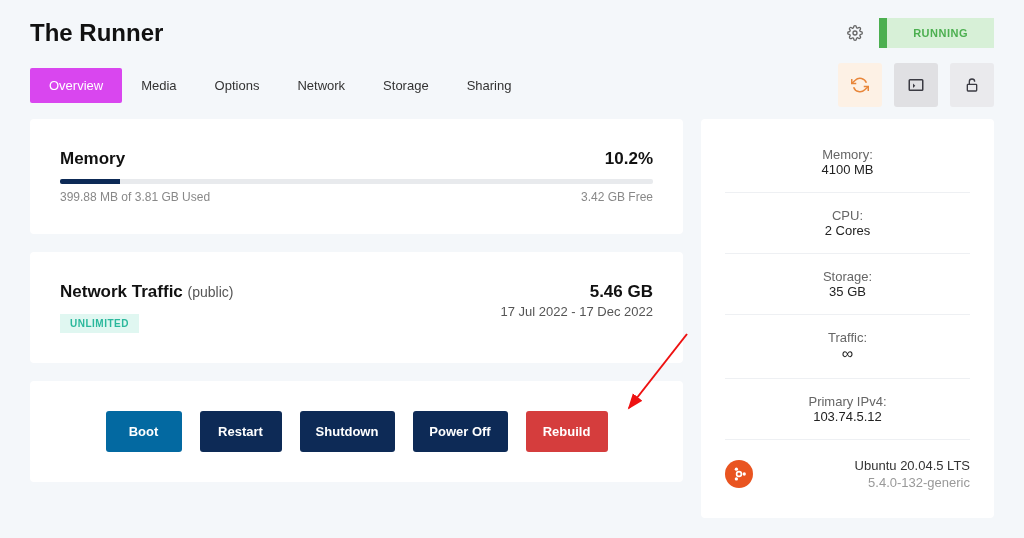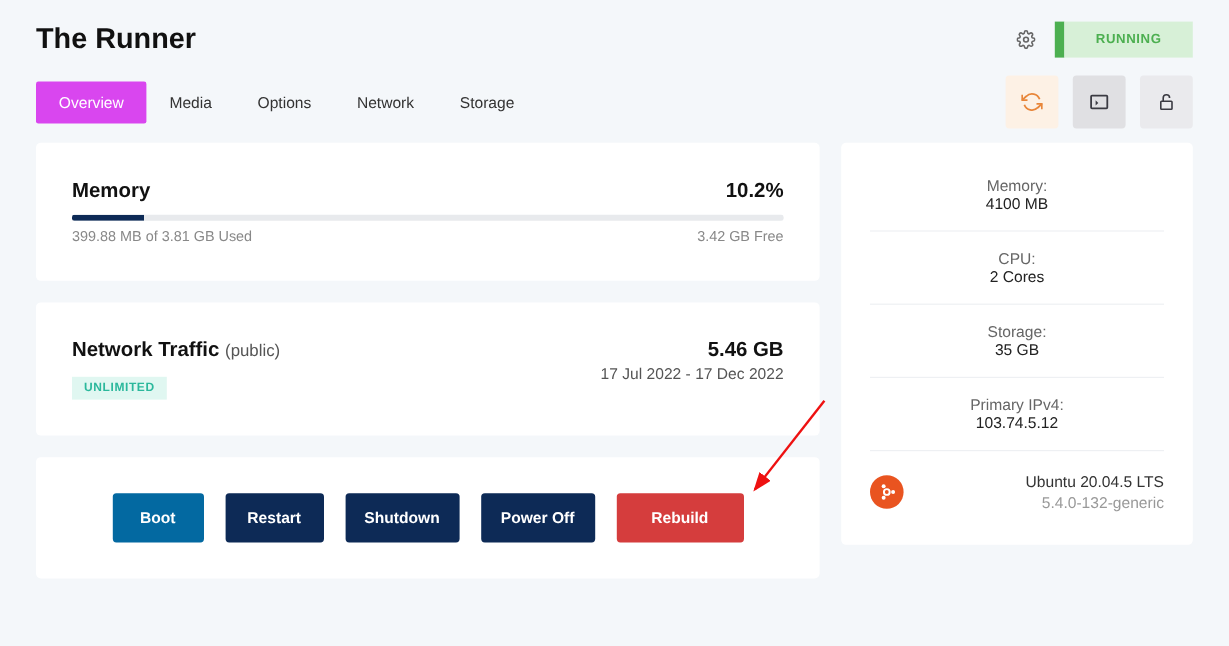--- a/index.html
+++ b/index.html
@@ -36,21 +36,21 @@
     .traffic-title .sub { font-size: 14px; font-weight: 400; color: #555; }
     .unlimited-badge { display: inline-block; background: #e0f7f1; color: #2bb89c; font-size: 10px; font-weight: 700; padding: 4px 10px; margin-top: 12px; letter-spacing: 0.5px; }
     .traffic-right { text-align: right; }
     .traffic-value { font-size: 17px; font-weight: 700; color: #111; }
     .traffic-dates { font-size: 13px; color: #555; margin-top: 2px; }
     .actions-card { padding: 30px; display: flex; gap: 18px; justify-content: center; position: relative; }
     .btn { padding: 13px 0; width: 92px; text-align: center; font-size: 13px; font-weight: 600; color: #fff; border-radius: 3px; cursor: pointer; }
     .btn-muted { background: #0369a1; width: 76px; }
     .btn-navy { background: #0d2a56; }
     .btn-navy.w { width: 95px; }
-    .btn-red { background: #d53d3d; width: 106px; }
+    .btn-red { background: #d53d3d; width: 82px; }
     .side-card { background: #fff; border-radius: 4px; padding: 28px 24px; }
     .side-row { display: flex; justify-content: space-between; align-items: center; padding: 15px 0; border-bottom: 1px solid #eef0f3; font-size: 13px; flex-direction: column; }
     .side-row:first-child { padding-top: 0; }
     .side-label { color: #666; }
     .side-value { color: #222; font-weight: 500; }
     .os-row { display: flex; align-items: center; padding-top: 18px; gap: 14px; }
     .os-icon { width: 28px; height: 28px; border-radius: 50%; background: #e95420; display: flex; align-items: center; justify-content: center; flex-shrink: 0; }
     .os-text { text-align: right; flex: 1; }
     .os-name { font-size: 13px; color: #333; }
     .os-kernel { font-size: 13px; color: #999; margin-top: 2px; }
@@ -76,20 +76,21 @@
   </div>
 </div>
 
 <div class="topbar">
   <div class="tabs">
     <div class="tab active">Overview</div>
     <div class="tab">Media</div>
     <div class="tab">Options</div>
     <div class="tab">Network</div>
     <div class="tab">Storage</div>
+    <div class="tab">Sharing</div>
   </div>
   <div class="action-icons">
     <div class="action-icon orange">
       <svg width="18" height="18" viewBox="0 0 24 24" fill="none" stroke="currentColor" stroke-width="2">
           <path d="M1 4v6h6M23 20v-6h-6"></path>
           <path d="M20.49 9A9 9 0 0 0 5.64 5.64L1 10m22 4l-4.64 4.36A9 9 0 0 1 3.51 15"></path>
         </svg>
     </div>
     <div class="action-icon dark1">
       <svg width="18" height="18" viewBox="0 0 24 24" fill="none" stroke="currentColor" stroke-width="2">
@@ -160,20 +161,24 @@
       </div>
       <div class="side-row">
         <span class="side-label">CPU:</span>
         <span class="side-value">2 Cores</span>
       </div>
       <div class="side-row">
         <span class="side-label">Storage:</span>
         <span class="side-value">35 GB</span>
       </div>
       <div class="side-row">
+        <span class="side-label">Traffic:</span>
+        <span class="side-value infinity">∞</span>
+      </div>
+      <div class="side-row">
         <span class="side-label">Primary IPv4:</span>
         <span class="side-value">103.74.5.12</span>
       </div>
       <div class="os-row">
         <div class="os-icon">
           <svg width="18" height="18" viewBox="0 0 24 24">
               <circle cx="12" cy="12" r="3.2" fill="none" stroke="#fff" stroke-width="2.2"></circle>
               <circle cx="19" cy="12" r="2.2" fill="#fff"></circle>
               <circle cx="8.5" cy="5.5" r="2.2" fill="#fff"></circle>
               <circle cx="8.5" cy="18.5" r="2.2" fill="#fff"></circle>

